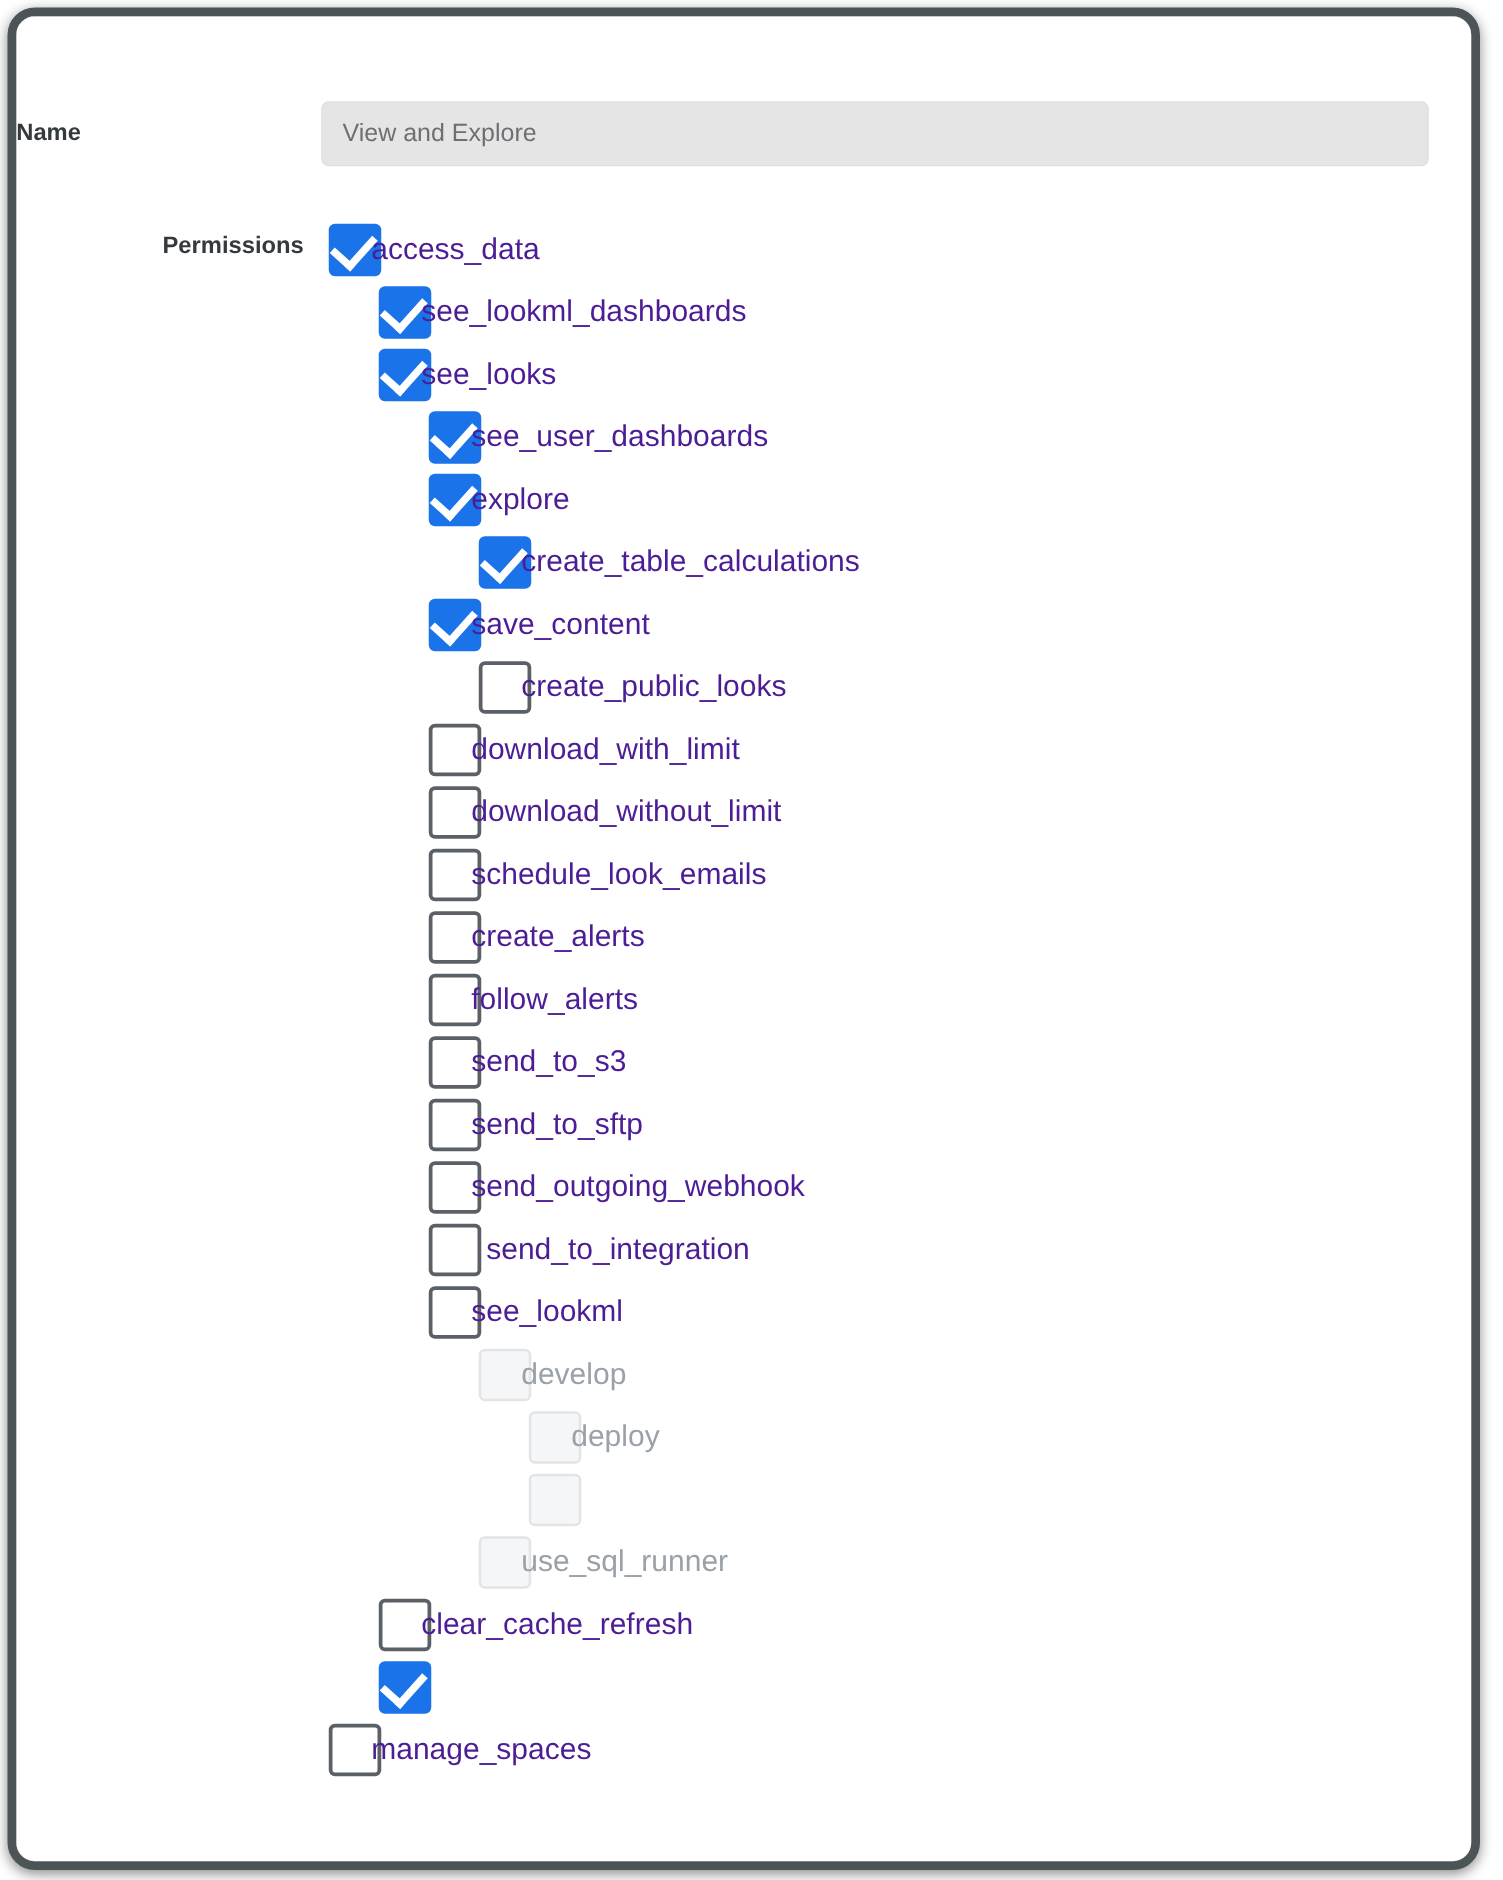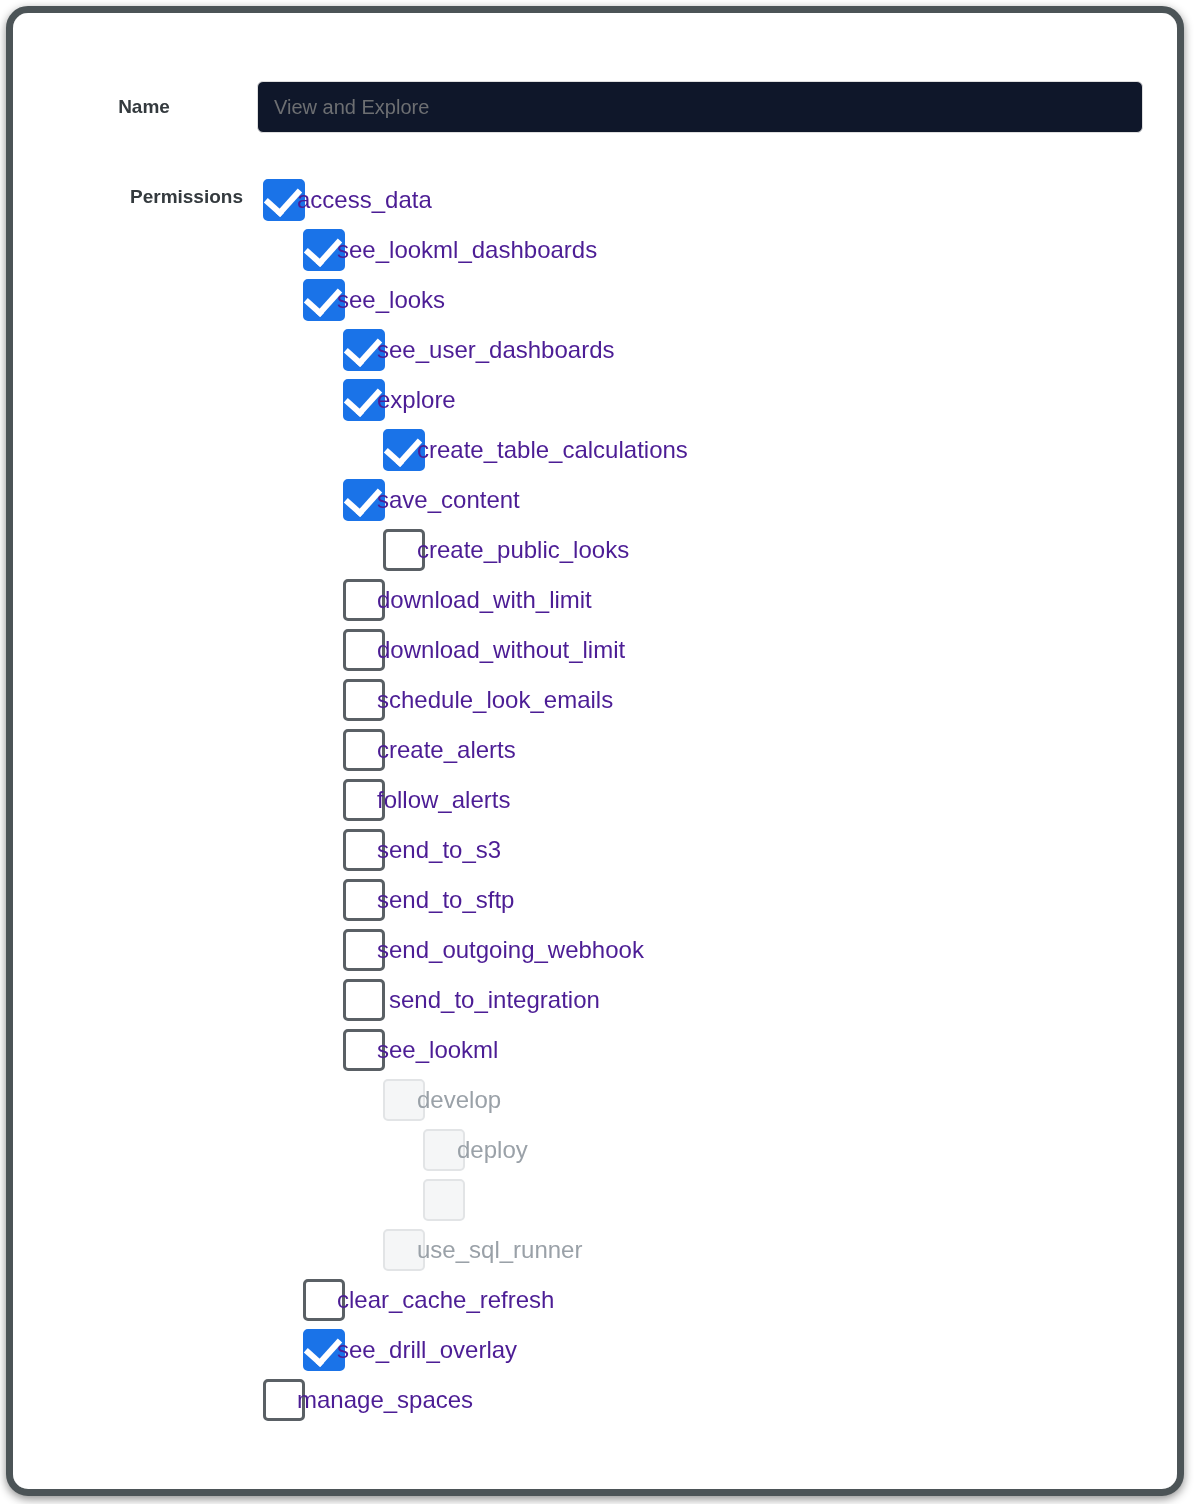--- a/index.html
+++ b/index.html
@@ -43,37 +43,36 @@
     left: 0;
     top: 68px;
     width: 1164px;
     height: 52px;
   }
   .field-label {
     position: absolute;
     left: 0;
     top: 0;
     width: 230px;
-    text-align: center;
+    text-align: left;
     font-size: 19px;
     font-weight: bold;
     color: #343a3e;
     line-height: 52px;
-    margin-left: 16px;
   }
   .name-input {
     position: absolute;
     left: 244px;
     top: 0;
     width: 886px;
     height: 52px;
     box-sizing: border-box;
     border: 1px solid #dedede;
     border-radius: 6px;
-    background: #0f172a;
+    background: #e5e5e5;
     font-family: "Liberation Sans", sans-serif;
     font-size: 20px;
     color: #6d6f72;
     padding: 0 16px;
     outline: none;
   }
   .name-input::placeholder { color: #9aa0a6; }
 
   
   .perm-label {
@@ -262,21 +261,20 @@
           <span class="perm-text dim" style="left: 404px;">use_sql_runner</span>
         </div>
         <div class="perm-row">
           <span class="cb unchecked" style="left: 290px;"></span>
           <span class="perm-text" style="left: 324px;">clear_cache_refresh</span>
         </div>
         <div class="perm-row">
           <span class="cb checked" style="left: 290px;">
             <span class="tick"></span>
           </span>
-          <span class="perm-text" style="left: 324px;">see_drill_overlay</span>
         </div>
         <div class="perm-row">
           <span class="cb unchecked" style="left: 250px;"></span>
           <span class="perm-text" style="left: 284px;">manage_spaces</span>
         </div>
       </div>
 
   </div>
 </div>
 

